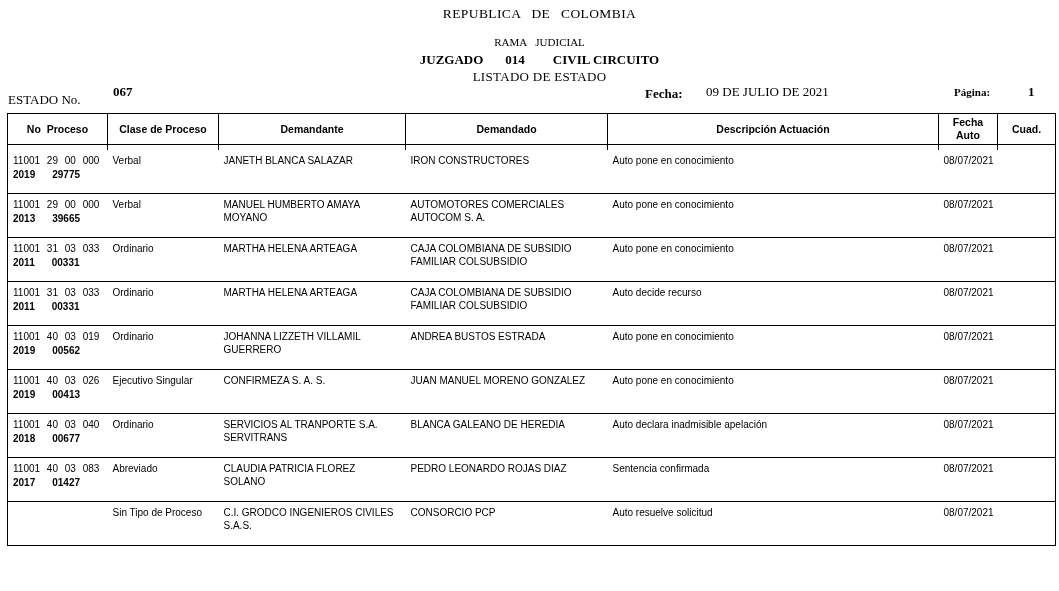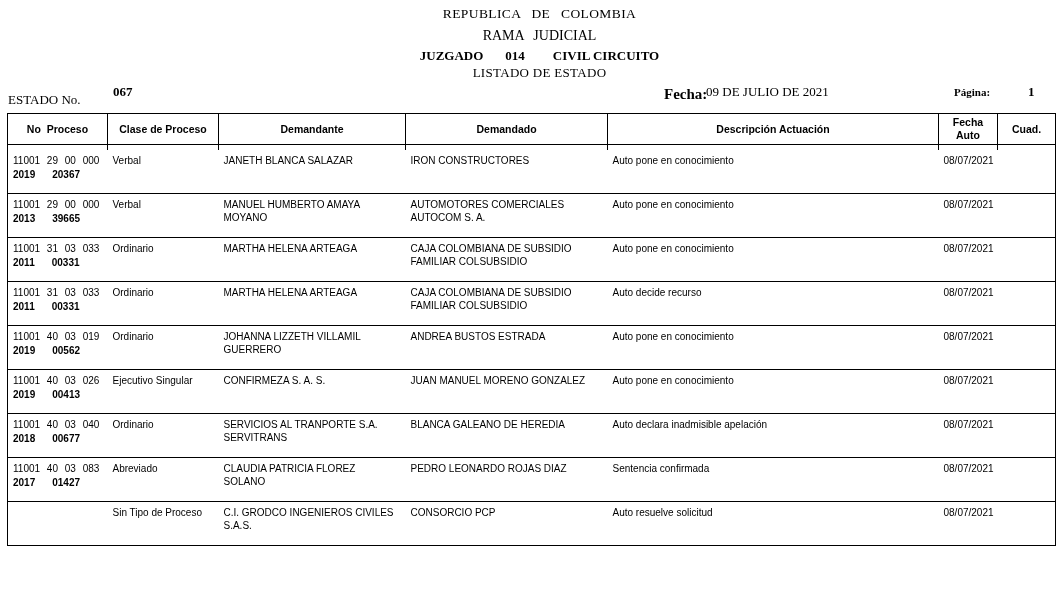--- a/index.html
+++ b/index.html
@@ -10,31 +10,31 @@
     font-family:"Liberation Sans",sans-serif;
     overflow:hidden;
   }
   
   .doc-header{
     position:absolute;top:6px;left:20px;right:0;
     text-align:center;
     font-family:"Liberation Serif",serif;
   }
   .doc-header .h-line1{font-size:13.5px;word-spacing:7px;letter-spacing:.4px;}
-  .doc-header .h-line2{font-size:14px;word-spacing:6px;margin-top:6px;}
+  .doc-header .h-line2{font-size:11px;word-spacing:6px;margin-top:14px;}
   .doc-header .h-line3{font-size:13px;font-weight:bold;margin-top:4px;}
   .doc-header .h-line3 span{display:inline-block;}
   .doc-header .h-juz-num{margin:0 28px 0 22px;}
   .doc-header .h-line4{font-size:13px;margin-top:1px;letter-spacing:.3px;}
   
   .meta{position:absolute;top:84px;left:0;right:0;height:22px;
         font-family:"Liberation Serif",serif;}
   .meta .estado-label{position:absolute;left:8px;top:8px;font-size:13px;font-family:Liberation Serif, serif;}
   .meta .estado-number{position:absolute;left:113px;top:0;font-size:13px;font-weight:bold;text-align:right;}
-  .meta .fecha-label{position:absolute;left:664px;top:2px;font-size:15px;font-weight:bold;}
+  .meta .fecha-label{position:absolute;left:645px;top:2px;font-size:13px;font-weight:bold;}
   .meta .fecha-value{position:absolute;left:706px;top:0;font-size:13px;}
   .meta .pagina-label{position:absolute;left:954px;top:2px;font-size:11px;font-weight:bold;}
   .meta .pagina-value{position:absolute;left:1028px;top:0;font-size:13px;font-weight:bold;}
   
   table.estado{
     position:absolute;top:113px;left:7px;
     width:1048px;
     border-collapse:collapse;
     table-layout:fixed;
     border:1px solid #000;
@@ -120,21 +120,21 @@
           <td></td>
           <td></td>
           <td></td>
       </tr>
 
 
     <tr class="data-row">
       <td class="c-proceso">
         <div class="proc-l1">11001 29 00 000</div>
         <div class="proc-l2">
-          <span>2019</span><span class="proc-num">20367</span>
+          <span>2019</span><span class="proc-num">29775</span>
         </div>
       </td>
       <td class="c-clase">Verbal</td>
       <td class="c-demandante">JANETH BLANCA SALAZAR</td>
       <td class="c-demandado">IRON CONSTRUCTORES</td>
       <td class="c-desc">Auto pone en conocimiento</td>
       <td class="c-fecha">08/07/2021</td>
       <td class="c-cuad"></td>
     </tr>
 

